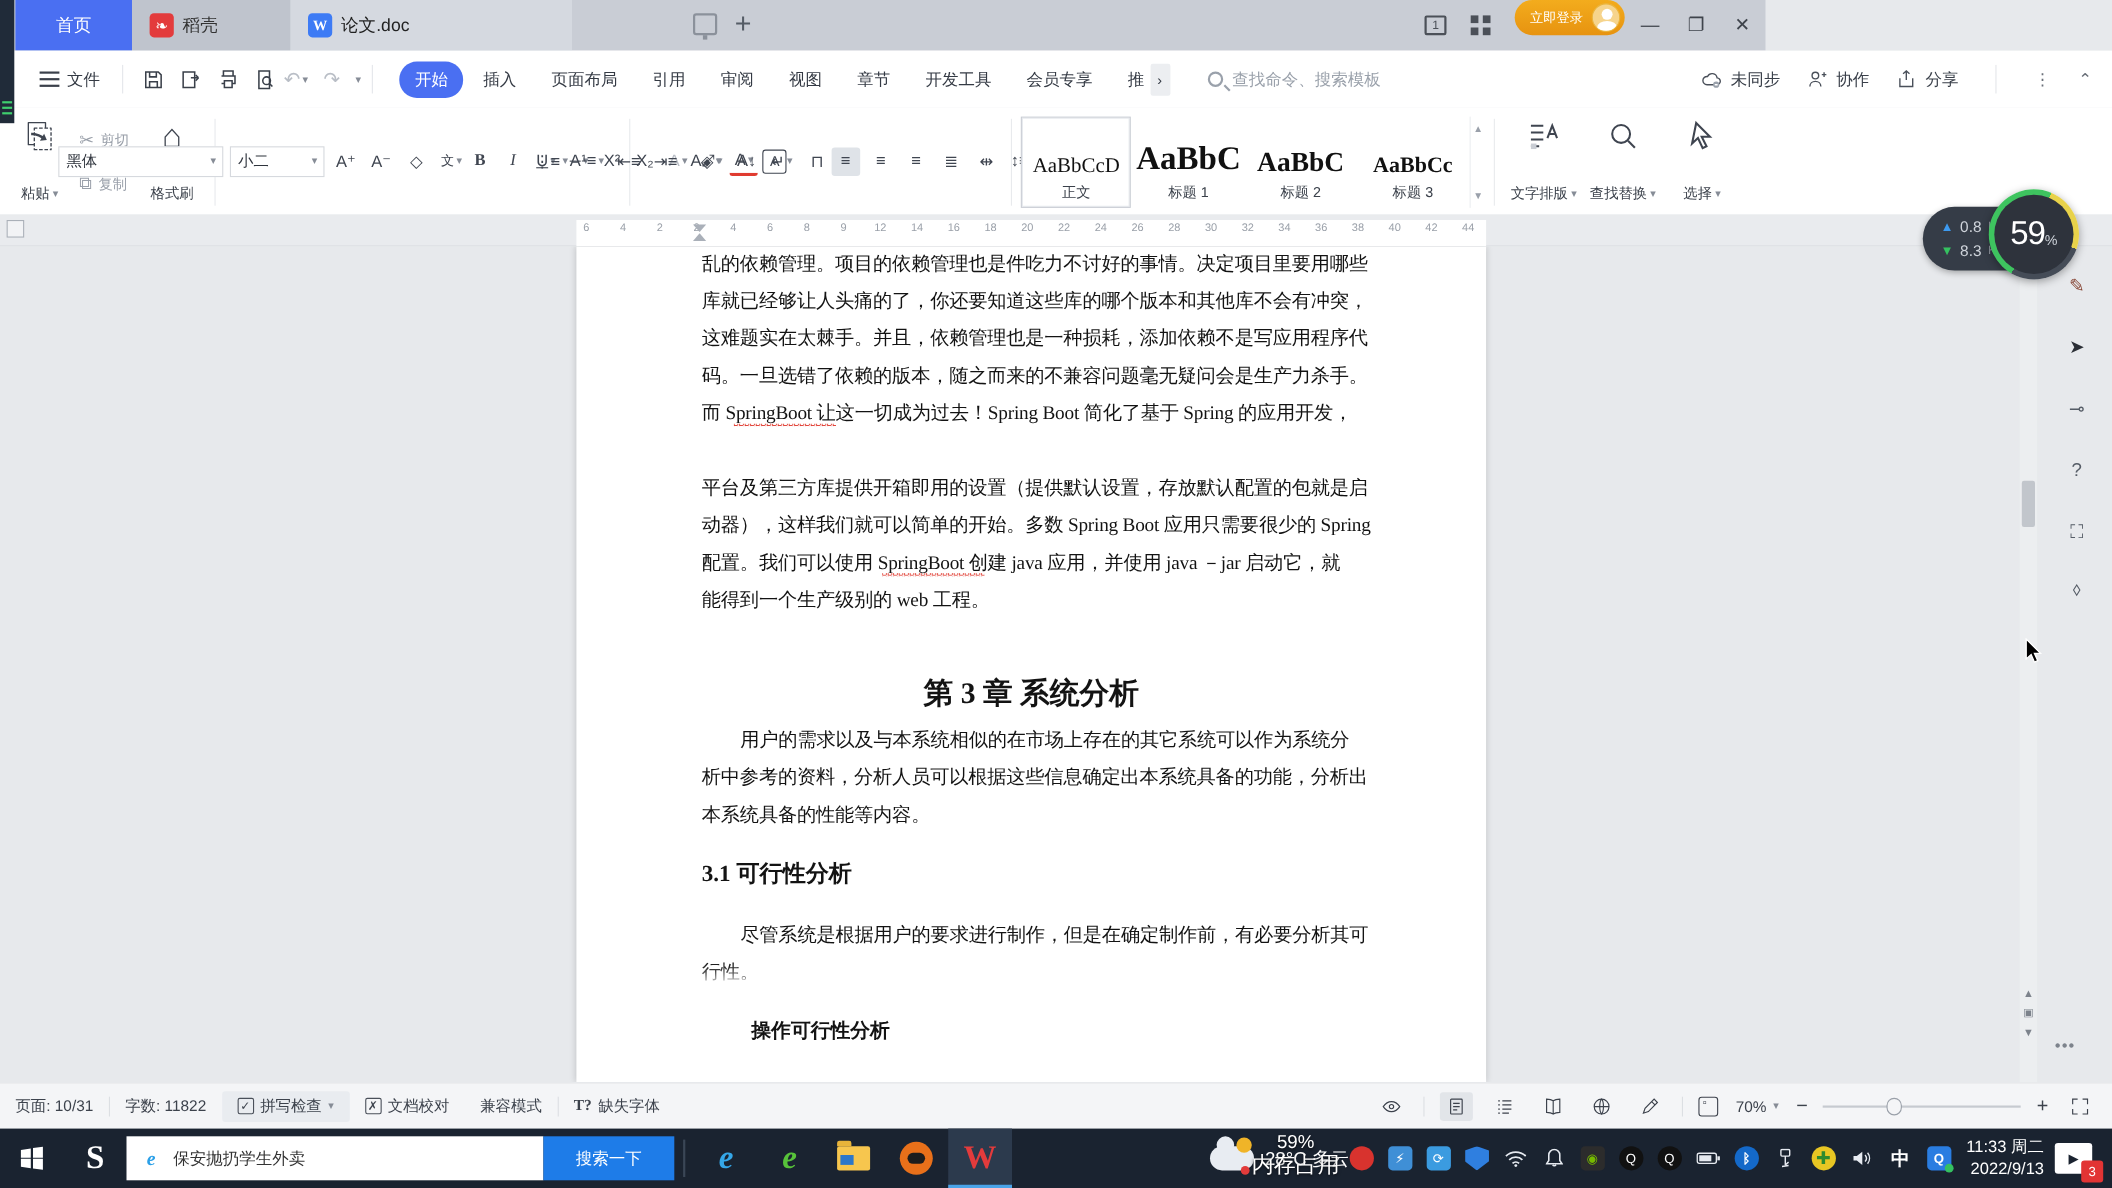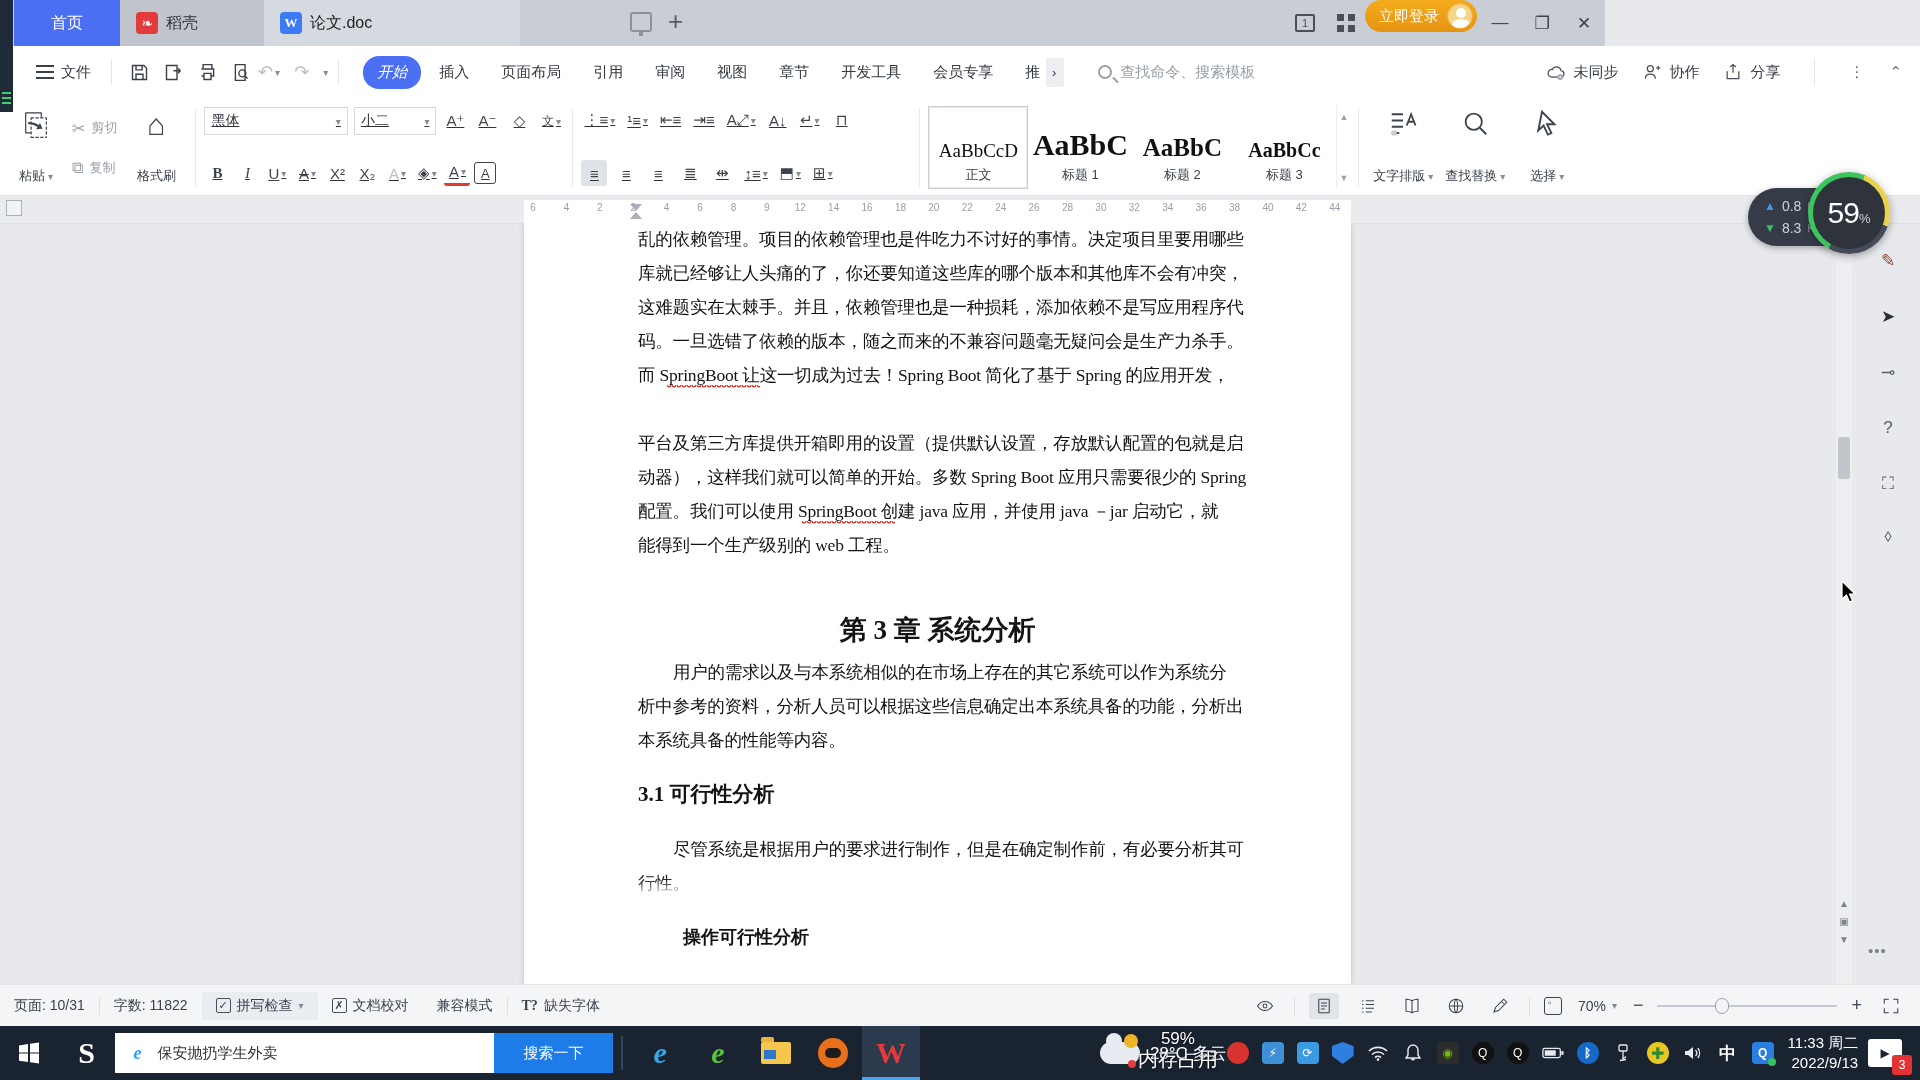--- a/index.html
+++ b/index.html
@@ -20,60 +20,60 @@
   #tab-monitor:after{content:"";position:absolute;left:7px;bottom:-6px;width:4px;height:4px;background:#8b919b;}
   #tab-new { left:668px; top:6px; font-size:26px; color:#555c66; }
   .titlebar-right { top:0; height:46px; display:flex; align-items:center; }
   #win-icons { right:250px; gap:22px; display:flex; color:#4b5058; }
   .sq-ico { width:20px; height:18px; border:2px solid #4b5058; border-radius:2px; font-size:11px; display:flex;align-items:center;justify-content:center; }
   .grid-ico { width:18px; height:18px; background:
       linear-gradient(#4b5058,#4b5058) 0 0/7px 7px no-repeat,
       linear-gradient(#4b5058,#4b5058) 11px 0/7px 7px no-repeat,
       linear-gradient(#4b5058,#4b5058) 0 11px/7px 7px no-repeat,
       linear-gradient(#4b5058,#4b5058) 11px 11px/7px 7px no-repeat; }
-  #login-btn { right:128px; height:32px; padding:0 4px 0 14px; background:linear-gradient(180deg,#f3ac1d,#e79310); border-radius:16px; color:#fff; font-size:15px; display:flex; align-items:center; gap:8px; }
+  #login-btn { right:128px; height:32px; padding:0 4px 0 14px; background:linear-gradient(180deg,#f3ac1d,#e79310); border-radius:16px; color:#fff; font-size:12px; display:flex; align-items:center; gap:8px; }
   #login-avatar { width:26px; height:26px; border-radius:50%; background:#f6d48c; border:1px solid #eab43c; position:relative; overflow:hidden;}
   #login-avatar:before{content:"";position:absolute;left:8px;top:4px;width:10px;height:10px;border-radius:50%;background:#fff;}
   #login-avatar:after{content:"";position:absolute;left:4px;top:15px;width:18px;height:12px;border-radius:50%;background:#fff;}
   #win-controls { right:0; display:flex; }
   .win-btn { width:42px; height:46px; display:flex; align-items:center; justify-content:center; font-size:17px; color:#3f444c; }
 
   
   #menubar { left:0; top:46px; width:1920px; height:52px; background:#fff; display:flex; align-items:center; font-size:15px; color:#343a44; }
   .mb-gap { width:1px; height:26px; background:#e4e6ea; margin:0 10px; }
   #file-menu { display:flex; align-items:center; gap:7px; margin-left:26px; padding:6px 10px; }
   .hamburger { width:18px; height:2px; background:#3a404a; position:relative; }
   .hamburger:before,.hamburger:after{content:"";position:absolute;left:0;width:18px;height:2px;background:#3a404a;}
   .hamburger:before{top:-6px;} .hamburger:after{top:6px;}
   .qa-ico { width:34px; height:34px; display:flex; align-items:center; justify-content:center; color:#3a404a; }
   .qa-ico svg { width:21px; height:21px; stroke:#3a404a; stroke-width:1.6; fill:none; }
   .undo-grp { display:flex; align-items:center; color:#b9bec6; font-size:18px; gap:2px; }
   .caret { font-size:10px; color:#868c96; }
   #ribbon-tabs { display:flex; align-items:center; gap:4px; margin-left:14px; }
   .rtab { padding:7px 14px; border-radius:16px; white-space:nowrap; }
-  .rtab.active { background:#4a6ff2; color:#fff;font-style:italic; }
+  .rtab.active { background:#4a6ff2; color:#fff; }
   .rtab-more { padding:7px 4px 7px 2px; color:#343a44; background:#eceef1; font-size:13px; width:18px; text-align:center; border-radius:2px;}
   #cmd-search { display:flex; align-items:center; gap:8px; color:#9aa1ab; margin-left:34px; font-size:15px; }
   .mag { width:14px; height:14px; border:2px solid #9aa1ab; border-radius:50%; position:relative; }
   .mag:after { content:""; position:absolute; left:12px; top:12px; width:7px; height:2px; background:#9aa1ab; transform:rotate(45deg); }
   #menubar-right { margin-left:auto; display:flex; align-items:center; gap:24px; margin-right:18px; color:#3a404a; }
   .mr-item { display:flex; align-items:center; gap:7px; }
   .mr-item svg { width:20px; height:20px; stroke:#4a505a; stroke-width:1.5; fill:none; }
   .vdots { color:#6a7079; letter-spacing:1px; font-size:15px; }
 
   
   #ribbon { left:0; top:98px; width:1920px; height:98px; background:#fff; border-bottom:1px solid #e0e3e7; display:flex; align-items:stretch; padding:6px 8px 4px 8px; }
   .rb-sep { width:1px; background:#e8eaed; margin:4px 8px; }
   .big-btn { width:56px; display:flex; flex-direction:column; align-items:center; justify-content:space-between; padding:4px 0 6px; color:#3a404a; font-size:13px; }
   .big-btn .bico { font-size:30px; line-height:34px; color:#3f4550; }
   .lbl-caret { display:flex; align-items:center; gap:3px; white-space:nowrap; }
   .small-col { display:flex; flex-direction:column; justify-content:space-around; padding:4px 2px; }
   .sm-btn { display:flex; align-items:center; gap:6px; font-size:13px; color:#9aa0aa; padding:3px 6px; }
   .sm-btn .sico { font-size:16px; color:#9aa0aa; }
-  .stack2 { display:flex; flex-direction:column; justify-content:space-between; padding:3px 0 5px;text-decoration:underline; }
+  .stack2 { display:flex; flex-direction:row; justify-content:center; padding:3px 0 5px; }
   .row-line { display:flex; align-items:center; gap:2px; }
   .combo { border:1px solid #d6d9de; height:28px; display:flex; align-items:center; justify-content:space-between; padding:0 6px; font-size:14px; color:#2f343d; background:#fff; }
   .tool { min-width:26px; height:26px; display:flex; align-items:center; justify-content:center; font-size:15px; color:#3f4550; padding:0 3px; border-radius:3px; }
   .tool.active { background:#dfe3e8; }
   .tool .u { text-decoration:underline; }
   .tool .caret { margin-left:2px; }
   .serifB { font-family:"Liberation Serif",serif; font-weight:bold; }
   .serifI { font-family:"Liberation Serif",serif; font-style:italic; }
   
   #style-gallery { display:flex; align-items:stretch; gap:2px; padding:2px 0; }

